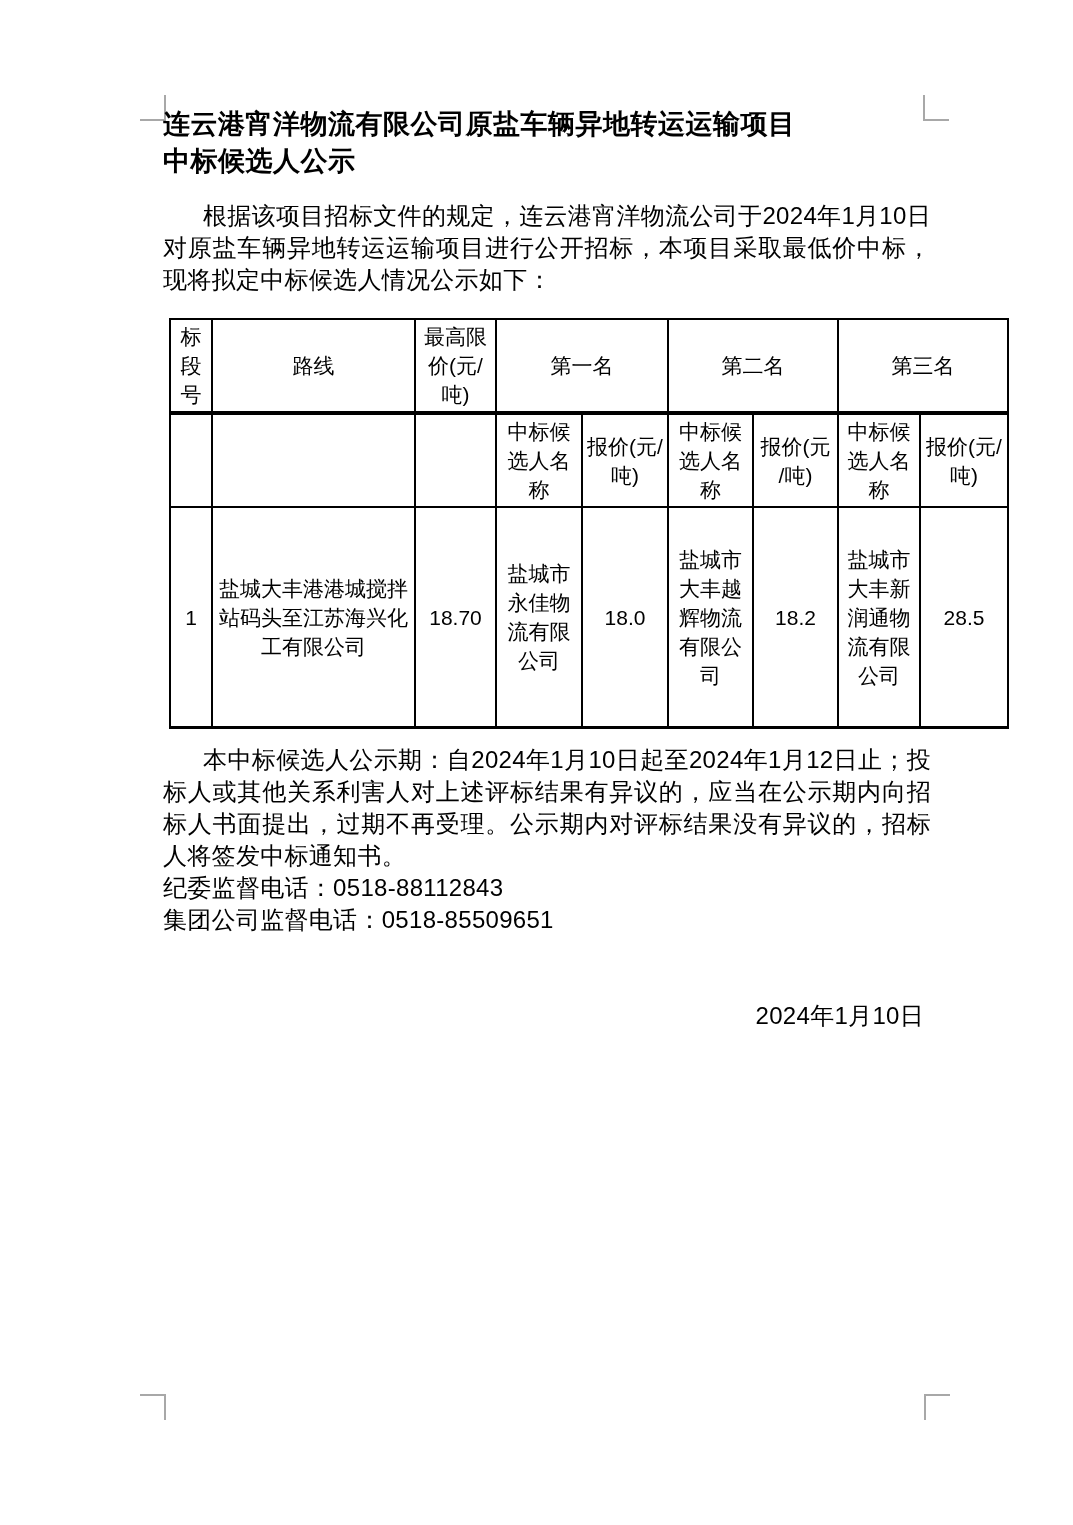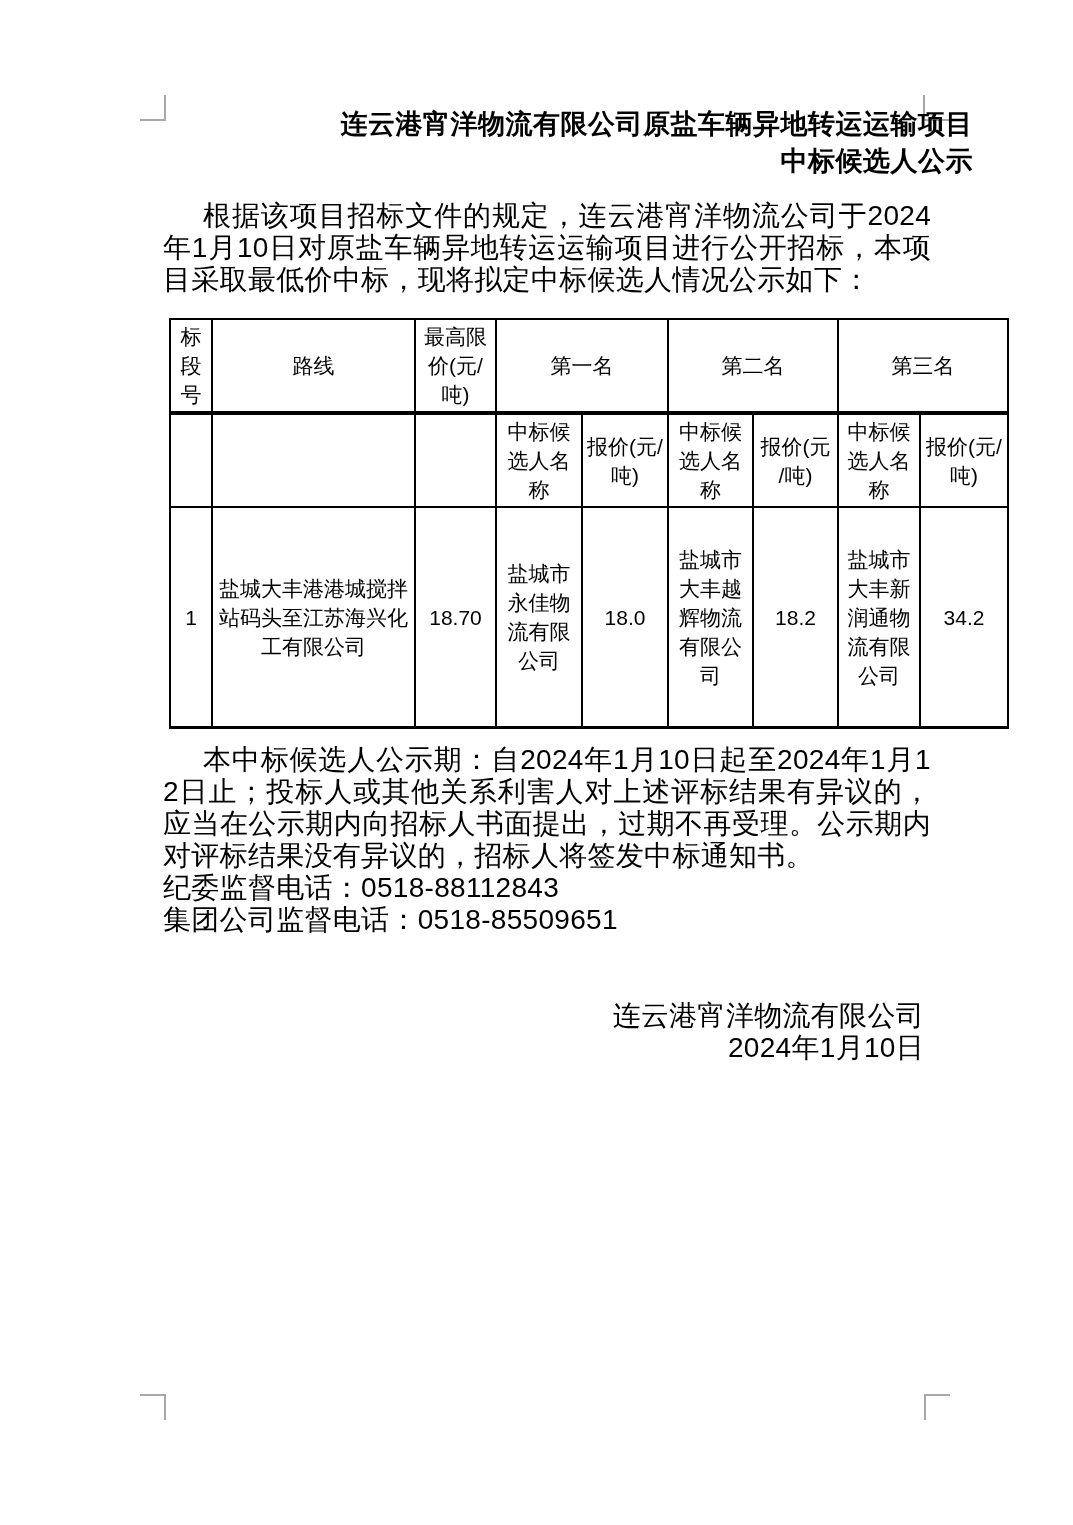--- a/index.html
+++ b/index.html
@@ -10,24 +10,24 @@
   }
   
   .mark{position:absolute;width:24px;height:24px;border:0 solid #a8a8a8;}
   .mark-tl{left:140px;top:95px;border-right-width:2px;border-bottom-width:2px;}
   .mark-tr{left:923px;top:95px;border-left-width:2px;border-bottom-width:2px;}
   .mark-bl{left:140px;top:1394px;border-right-width:2px;border-top-width:2px;}
   .mark-br{left:924px;top:1394px;border-left-width:2px;border-top-width:2px;}
 
   .doc-title{
     position:absolute;left:163px;top:106px;width:810px;
-    font-size:27px;font-weight:bold;line-height:37px;text-align:right;
+    font-size:27px;font-weight:bold;line-height:37px;text-align:left;
     letter-spacing:0.5px;
   }
-  .body-text{font-size:28px;line-height:32px;letter-spacing:0.3px;}
+  .body-text{font-size:24px;line-height:32px;letter-spacing:0.3px;}
   .intro-block{position:absolute;left:163px;top:200px;width:768px;}
   .para-justify{
     margin:0;text-align:justify;text-indent:40px;line-break:anywhere;
   }
   .list-line{margin:0;padding-left:55px;}
   .intro-block .list-line{margin-top:-6px;}
 
   .table-wrap{position:absolute;left:169px;top:318px;width:838px;}
   table.cand{border-collapse:collapse;table-layout:fixed;width:838px;}
   table.cand td{
@@ -104,28 +104,27 @@
       </tr>
       <tr class="drow">
         <td class="c-lot">1</td>
         <td class="c-route">盐城大丰港港城搅拌站码头至江苏海兴化工有限公司</td>
         <td>18.70</td>
         <td class="c-name">盐城市永佳物流有限公司</td>
         <td>18.0</td>
         <td class="c-name">盐城市大丰越辉物流有限公司</td>
         <td>18.2</td>
         <td class="c-name">盐城市大丰新润通物流有限公司</td>
-        <td>34.2</td>
+        <td>28.5</td>
       </tr>
     </tbody>
   </table>
 </div>
 
 <div class="sec2-block body-text">
   <p class="para-justify">本中标候选人公示期：自2024年1月10日起至2024年1月12日止；投标人或其他关系利害人对上述评标结果有异议的，应当在公示期内向招标人书面提出，过期不再受理。公示期内对评标结果没有异议的，招标人将签发中标通知书。</p>
   <p class="plain-line">纪委监督电话：0518-88112843</p>
   <p class="plain-line">集团公司监督电话：0518-85509651</p>
 </div>
 
 <div class="signature body-text">
-  <p>连云港宵洋物流有限公司</p>
   <p>2024年1月10日</p>
 </div>
 
 </body></html>

